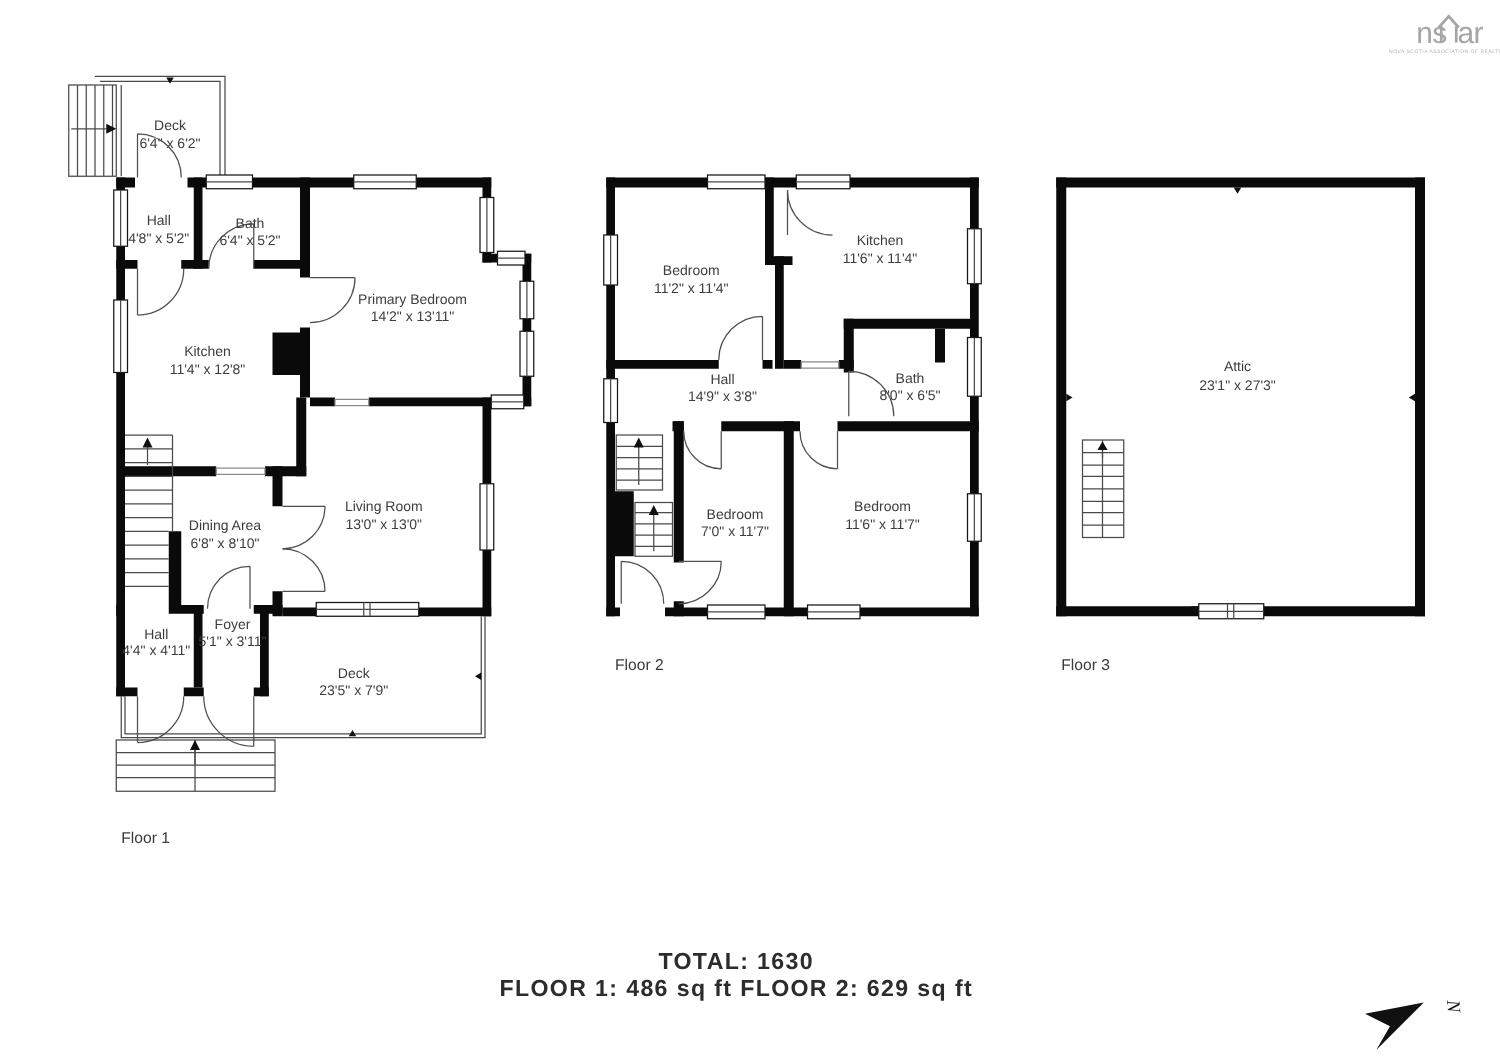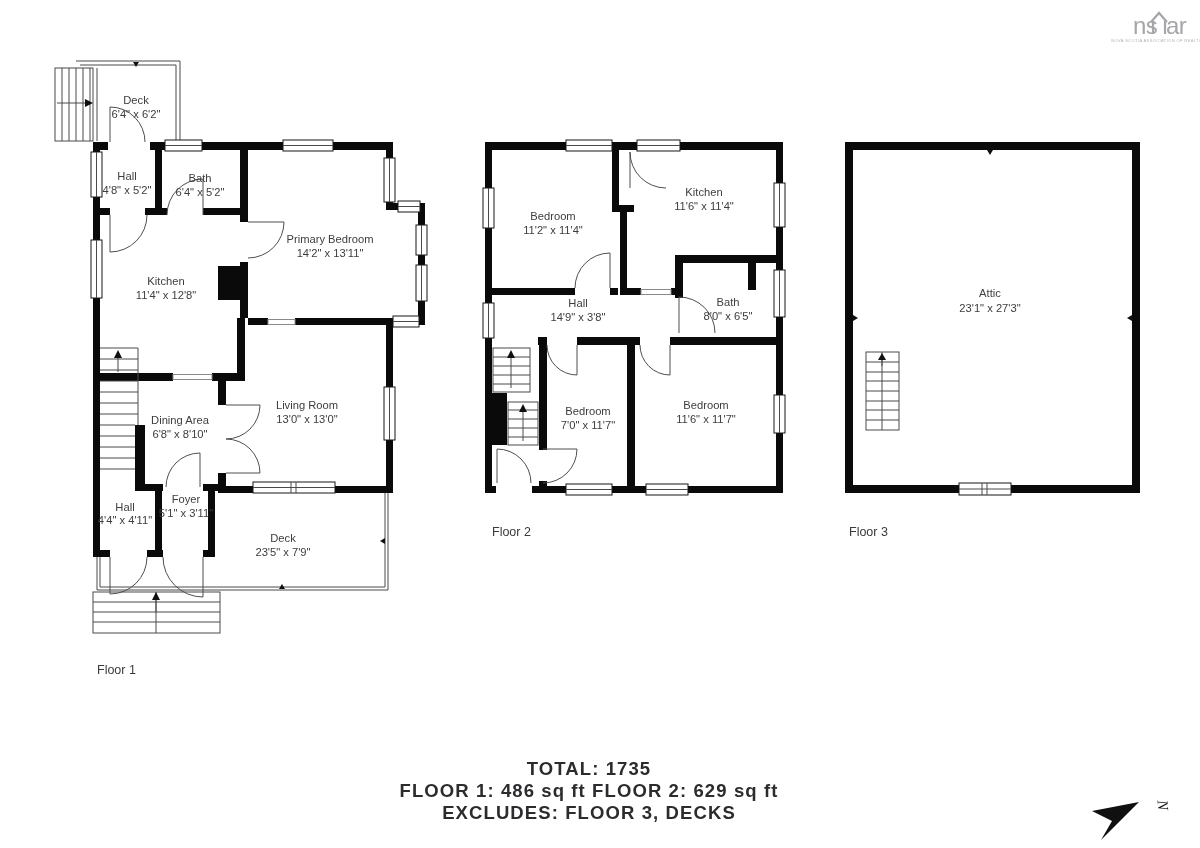--- a/index.html
+++ b/index.html
@@ -271,16 +271,15 @@
     <text class="logo-c" x="1160" y="42">NOVA SCOTIA ASSOCIATION OF REALTORS</text>
   </g>
 
   <g>
     <polygon points="1139,802 1092,811 1112,821 1101,840" fill="#101010"></polygon>
     <text class="north" x="1163" y="810" transform="rotate(85 1163 805)">N</text>
   </g>
 </svg>
 
 <div id="summary">
-  <div>TOTAL: 1735</div>
+  <div>TOTAL: 1630</div>
   <div>FLOOR 1: 486 sq ft FLOOR 2: 629 sq ft</div>
-  <div>EXCLUDES: FLOOR 3, DECKS</div>
 </div>
 
 </body></html>

